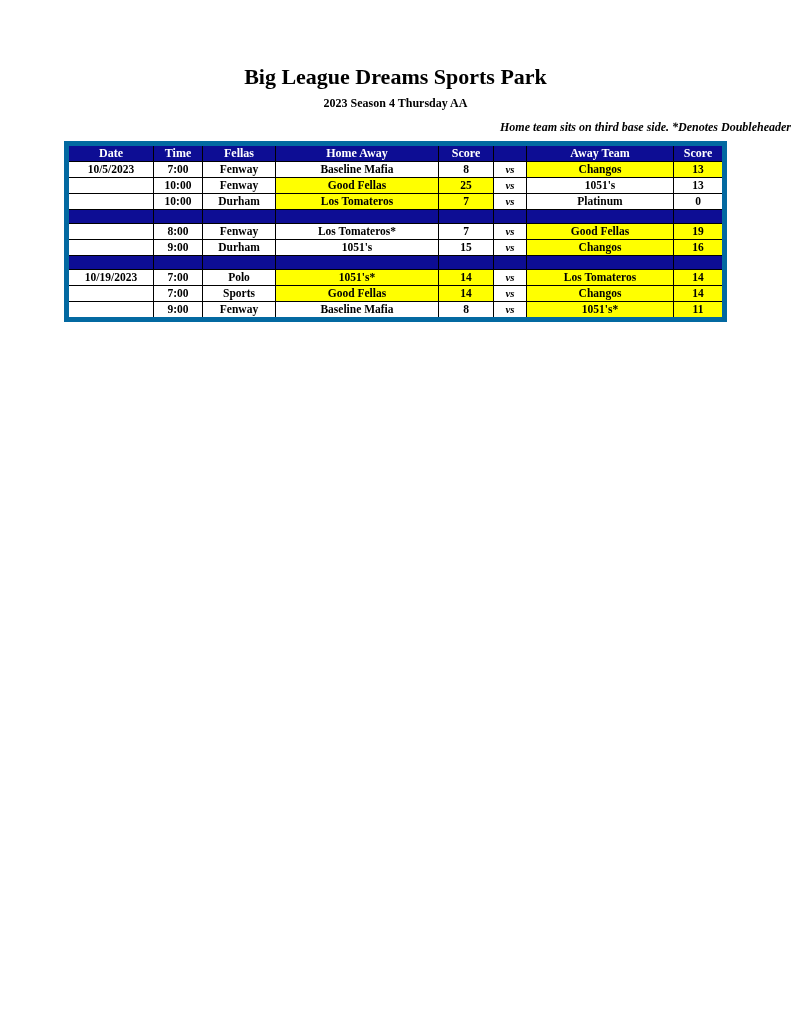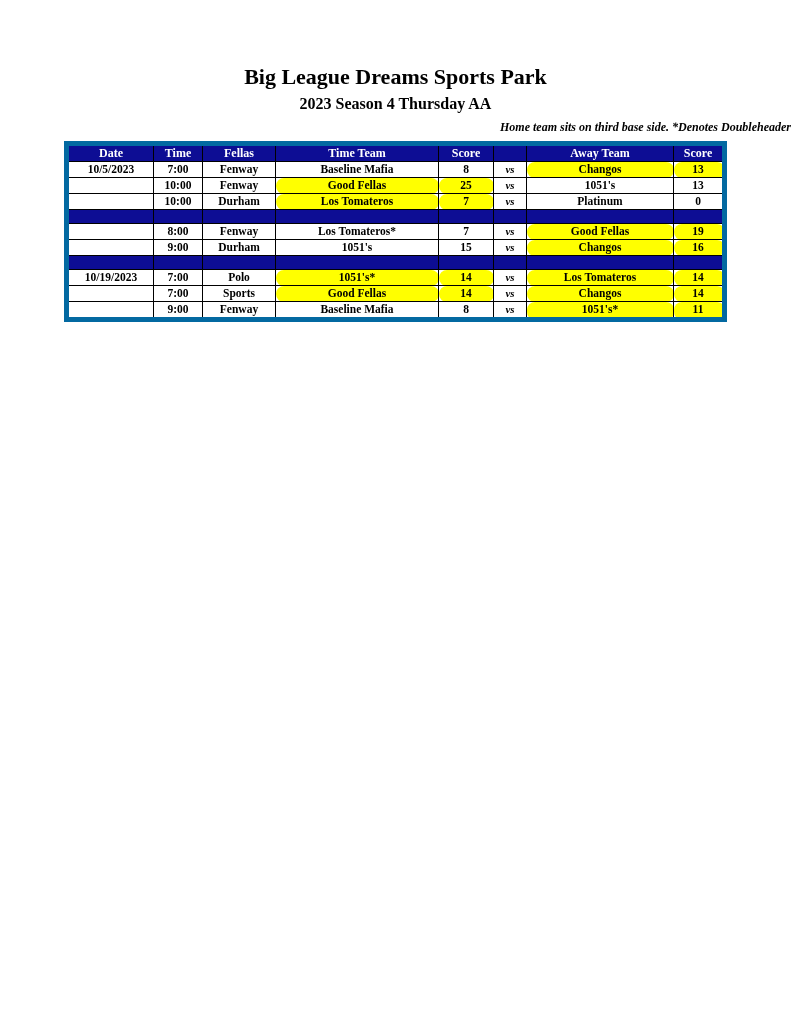--- a/index.html
+++ b/index.html
@@ -22,21 +22,21 @@
   }
   .title {
     margin: 0;
     font-size: 22px;
     line-height: 26px;
     font-weight: bold;
     color: #000000;
   }
   .subtitle {
     margin: 4px 0 0 0;
-    font-size: 16px;
+    font-size: 12px;
     line-height: 19px;
     font-weight: bold;
     color: #000000;
   }
   .note {
     margin: 7px 0 0 0;
     font-size: 12px;
     line-height: 14px;
     font-weight: bold;
     font-style: italic;
@@ -68,21 +68,20 @@
     background: var(--navy);
     color: #ffffff;
     font-size: 12px;
   }
   table.schedule tr.sep td {
     background: var(--navy);
     height: 13px;
   }
   table.schedule td.hl {
     background: var(--yellow);
-    border-radius: 8px;
   }
   table.schedule td.vs {
     font-style: italic;
     font-size: 11px;
     text-align: center;
   }
 </style>
 </head>
 <body>
 
@@ -102,21 +101,21 @@
       <col style="width:55px">
         <col style="width:33px">
         <col style="width:147px">
         <col style="width:51px">
     </colgroup>
     <thead>
       <tr id="header-row">
           <th>Date</th>
           <th>Time</th>
           <th>Fellas</th>
-          <th>Time Team</th>
+          <th>Home Away</th>
           <th>Score</th>
           <th></th>
           <th>Away Team</th>
           <th>Score</th>
         </tr>
     </thead>
     <tbody id="schedule-body">
         <tr>
           <td>10/5/2023</td>
           <td>7:00</td>

